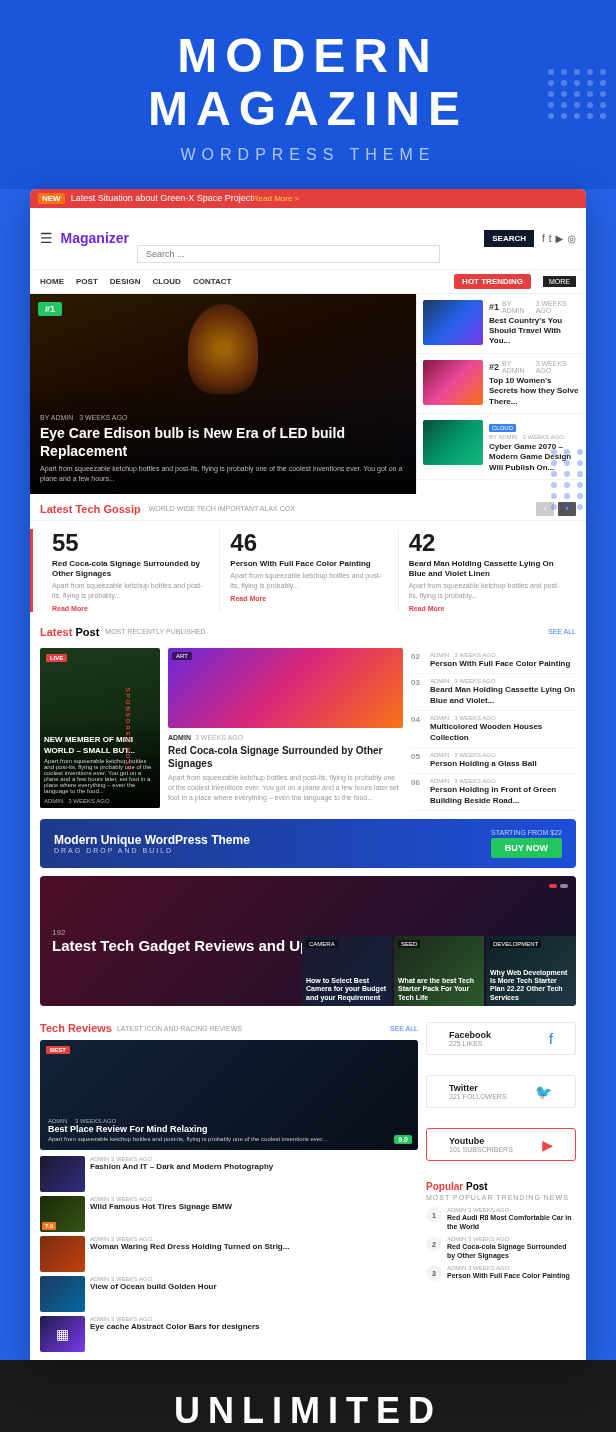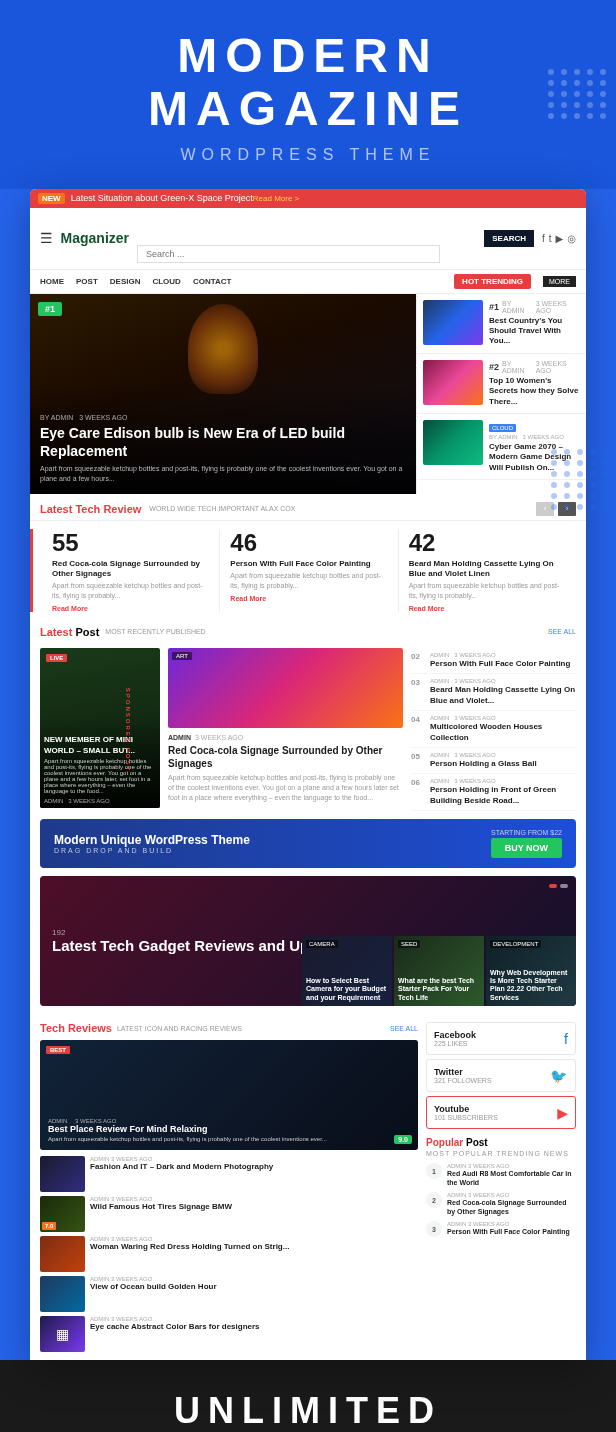--- a/index.html
+++ b/index.html
@@ -86,21 +86,21 @@
     
     .browser-nav {
       background: #fff;
       display: flex;
       align-items: center;
       padding: 6px 10px;
       border-bottom: 1px solid #eee;
       gap: 8px;
     }
     .hamburger { font-size: 14px; color: #333; }
-    .logo-text { font-weight: 900; font-size: 14px; color: #14532d; }
+    .logo-text { font-weight: 900; font-size: 14px; color: #6d28d9; }
     .search-bar {
       flex: 1;
       display: flex;
       align-items: center;
     }
     .search-bar input {
       border: 1px solid #ddd;
       padding: 3px 8px;
       font-size: 9px;
       width: 100%;
@@ -529,24 +529,24 @@
       font-weight: bold;
     }
     .review-small-info { flex: 1; }
     .review-small-title { font-size: 8px; font-weight: bold; color: #1a1a1a; line-height: 1.3; }
 
     
     .social-sidebar { width: 150px; }
     .social-item {
       display: flex;
       align-items: center;
-      padding: 7px 7px;
+      padding: 7px 22px;
       border: 1px solid #e5e7eb;
       border-radius: 3px;
-      margin-bottom: 4px;
+      margin-bottom: 20px;
       gap: 6px;
     }
     .social-item.youtube { border-color: #ef4444; }
     .social-info { flex: 1; }
     .social-name { font-size: 9px; font-weight: bold; color: #1a1a1a; }
     .social-count { font-size: 7px; color: #999; }
     .social-icon { font-size: 14px; }
     .social-f { color: #1877f2; }
     .social-t { color: #1da1f2; }
     .social-y { color: #ef4444; }
@@ -773,21 +773,21 @@
               <span>BY ADMIN</span> &nbsp; <span>3 WEEKS AGO</span>
             </div>
             <h4>Cyber Game 2070 – Modern Game Design Will Publish On...</h4>
           </div>
         </div>
       </div>
     </div>
 
     <div class="section-header">
       <span class="section-title">
-        <span>Latest</span>&nbsp;<span style="color:#e53e3e;">Tech</span>&nbsp;<span>Review</span>
+        <span>Latest</span>&nbsp;<span style="color:#e53e3e;">Tech</span>&nbsp;<span>Gossip</span>
       </span>
       <span class="section-sub">WORLD WIDE TECH IMPORTANT ALAX COX</span>
       <div class="nav-arrows">
         <div class="nav-arrow">‹</div>
         <div class="nav-arrow active">›</div>
       </div>
     </div>
 
     <div class="stats-row">
 

